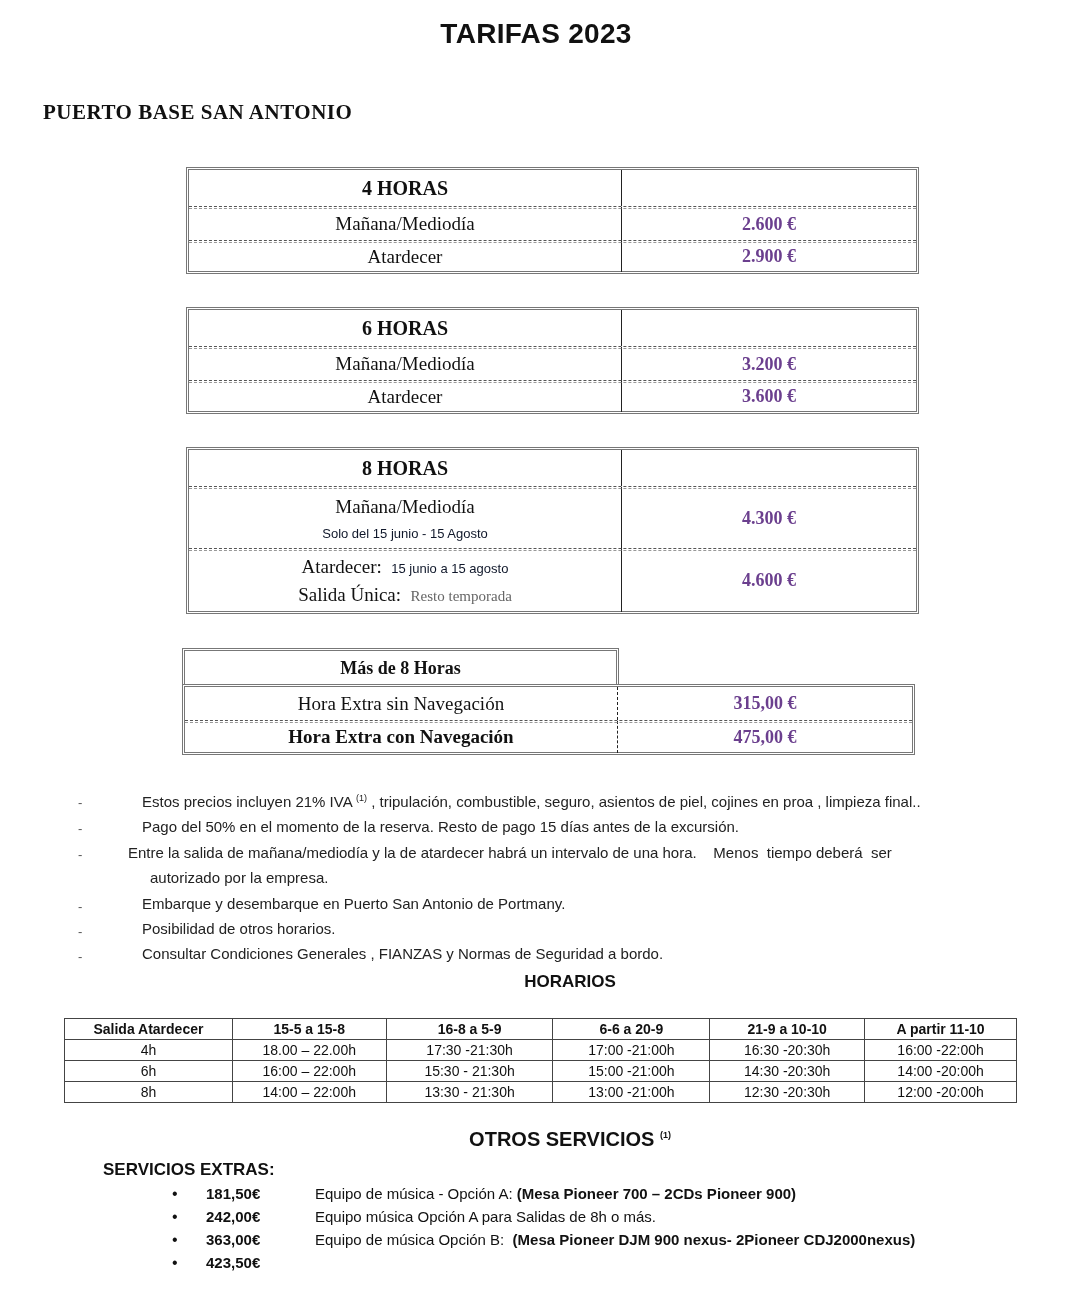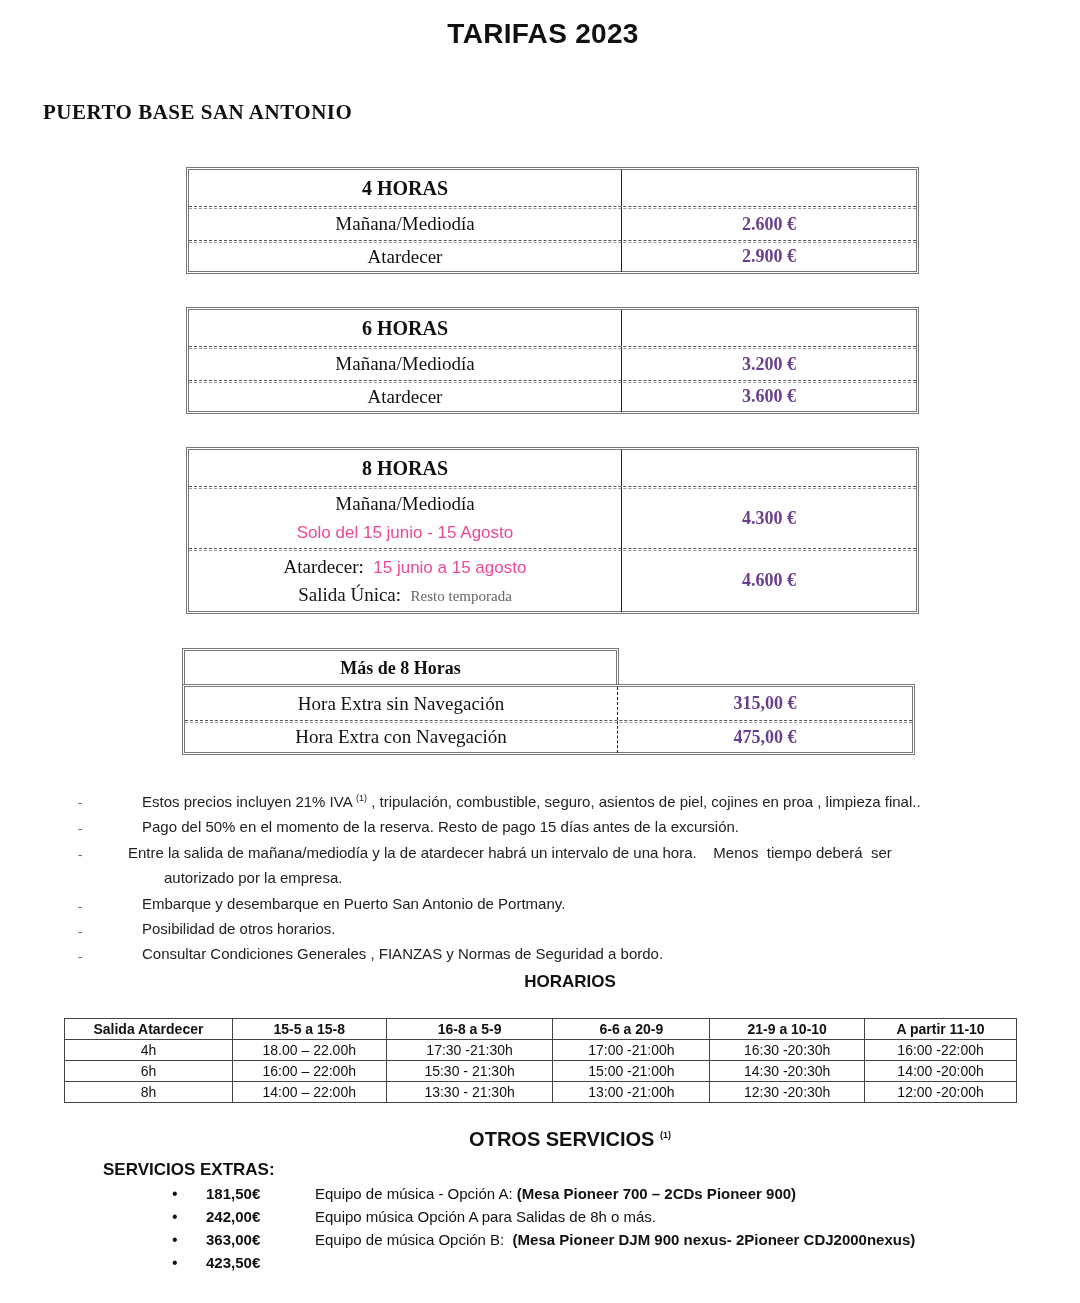--- a/index.html
+++ b/index.html
@@ -1,32 +1,32 @@
 <!DOCTYPE html>
 <html><head>
 <meta charset="utf-8">
 <style>
   html, body { margin:0; padding:0; background:#ffffff; }
   body { width:1080px; height:1303px; position:relative; overflow:hidden; color:#111; }
   .abs { position:absolute; }
   .sans { font-family:"Liberation Sans", "DejaVu Sans", sans-serif; }
   .serif { font-family:"Liberation Serif", "DejaVu Serif", serif; }
 
-  #title { top:18px; left:0; width:1072px; text-align:center; font-size:28px; font-weight:bold; letter-spacing:0.3px;padding-left:7px; }
+  #title { top:18px; left:0; width:1072px; text-align:center; font-size:28px; font-weight:bold; letter-spacing:0.3px; }
   #subtitle { top:100px; left:0; width:1072px; font-size:21px; font-weight:bold; letter-spacing:0.5px;padding-left:43px; }
 
   
   .rate { position:absolute; border:3px double #777; box-sizing:border-box; background:#fff; }
   .rate .row { position:absolute; left:0; right:0; display:flex; }
   .rate .row.sep { border-top:1px dashed #555; }
   .rate .row.sep::after { content:""; position:absolute; left:0; right:0; top:1px; border-top:1px dashed #999; }
   .rate .lc { width:433px; box-sizing:border-box; border-right:1px solid #222; text-align:center; display:flex; flex-direction:column; justify-content:center; font-family:"Liberation Serif","DejaVu Serif",serif; font-size:19px; }
   .rate .rc { flex:1; text-align:center; display:flex; flex-direction:column; justify-content:center; font-family:"Liberation Serif","DejaVu Serif",serif; font-size:18px; font-weight:bold; color:#6b3f8e; }
   .rate .hdr { font-weight:bold; font-size:20px; }
-  .small-note { font-family:"Liberation Sans","DejaVu Sans",sans-serif; font-size:17px; color:#ec4899; }
+  .small-note { font-family:"Liberation Sans","DejaVu Sans",sans-serif; font-size:13px; color:#0f172a; }
   .inline-note { font-family:"Liberation Serif","DejaVu Serif",serif; font-size:15px; color:#666; }
 
   
   .note { position:absolute; font-family:"Liberation Sans","DejaVu Sans",sans-serif; font-size:15px; color:#222; }
   .dash { position:absolute; left:78px; font-family:"Liberation Sans",sans-serif; font-size:13px; color:#555; }
   sup { font-size:9px; }
 
   #horarios-title { top:972px; left:0; width:1140px; text-align:center; font-size:17px; font-weight:bold; }
 
   
@@ -103,35 +103,35 @@
   <div class="row" style="top:0;height:34px;">
     <div class="lc hdr" style="border-right:none;width:100%;font-size:18px;">Más de 8 Horas</div>
   </div>
 </div>
 <div class="rate" style="top:684px;left:182px;width:733px;height:71px;">
   <div class="row" style="top:0;height:33px;">
     <div class="lc" style="border-right:1px dashed #222;">Hora Extra sin Navegación</div>
     <div class="rc">315,00 €</div>
   </div>
   <div class="row sep" style="top:33px;height:32px;">
-    <div class="lc" style="border-right:1px dashed #222;">Hora Extra con Navegación</div>
+    <div class="lc" style="border-right:1px dashed #222;font-weight:bold;">Hora Extra con Navegación</div>
     <div class="rc">475,00 €</div>
   </div>
 </div>
 
 <div>
   <span class="dash" style="top:795px;">-</span>
   <div class="note" style="top:793px;left:142px;"><span>Estos precios incluyen 21% IVA </span><sup>(1)</sup><span> , tripulación, combustible, seguro, asientos de piel, cojines en proa , limpieza final..</span></div>
 
   <span class="dash" style="top:821px;">-</span>
   <div class="note" style="top:818px;left:142px;">Pago del 50% en el momento de la reserva. Resto de pago 15 días antes de la excursión.</div>
 
   <span class="dash" style="top:847px;">-</span>
   <div class="note" style="top:844px;left:128px;white-space:pre;">Entre la salida de mañana/mediodía y la de atardecer habrá un intervalo de una hora.    Menos  tiempo deberá  ser</div>
-  <div class="note" style="top:869px;left:164px;text-align:center;">autorizado por la empresa.</div>
+  <div class="note" style="top:869px;left:150px;text-align:center;">autorizado por la empresa.</div>
 
   <span class="dash" style="top:899px;">-</span>
   <div class="note" style="top:895px;left:142px;">Embarque y desembarque en Puerto San Antonio de Portmany.</div>
 
   <span class="dash" style="top:924px;">-</span>
   <div class="note" style="top:920px;left:142px;">Posibilidad de otros horarios.</div>
 
   <span class="dash" style="top:949px;">-</span>
   <div class="note" style="top:945px;left:142px;">Consultar Condiciones Generales , FIANZAS y Normas de Seguridad a bordo.</div>
 </div>

